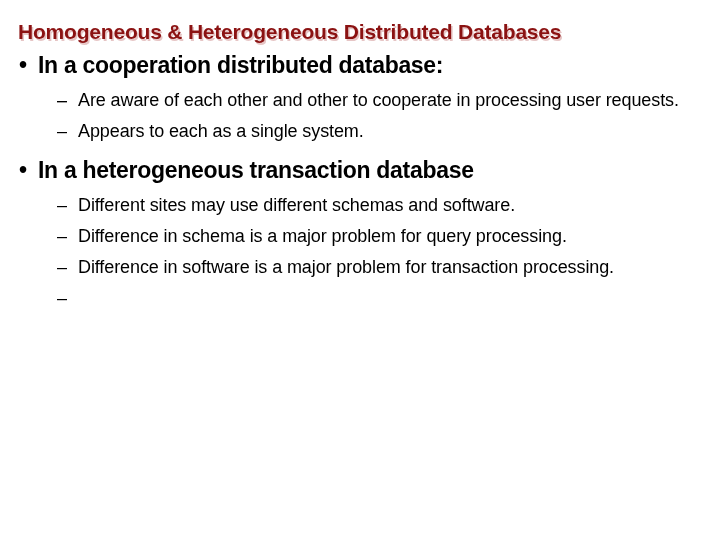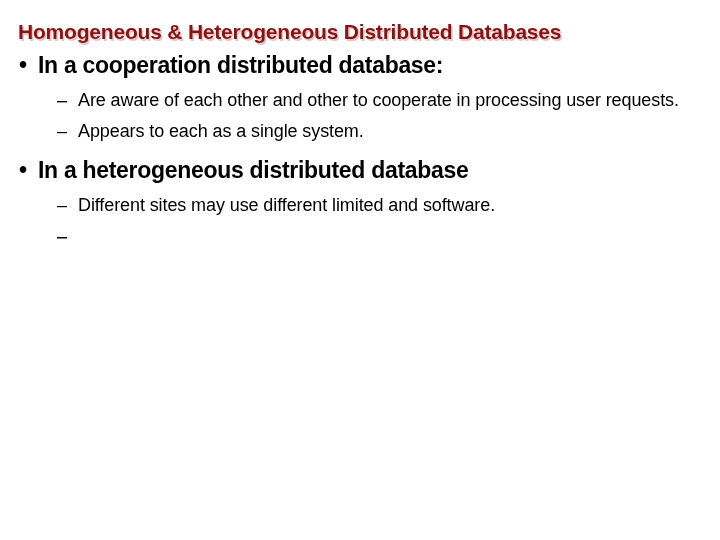--- a/index.html
+++ b/index.html
@@ -117,36 +117,38 @@
 
     <div class="lvl2">
       <span class="dash">–</span>
       <span>Appears to each as a single system.</span>
     </div>
 
     <div class="spacer-block"></div>
 
     <div class="lvl1">
       <span class="bullet">•</span>
-      <span>In a heterogeneous distributed database</span>
+      <span>In a heterogeneous transaction database</span>
     </div>
 
     <div class="spacer-small"></div>
 
     <div class="lvl2">
       <span class="dash">–</span>
-      <span>Different sites may use different limited and software.</span>
+      <span>Different sites may use different schemas and software.</span>
     </div>
 
     <div class="lvl2 justify">
       <span class="dash">–</span>
+      <span>Difference in schema is a major problem for query processing.</span>
     </div>
 
     <div class="lvl2 justify">
       <span class="dash">–</span>
+      <span>Difference in software is a major problem for transaction processing.</span>
     </div>
 
     <div class="lvl2 justify">
       <span class="dash">–</span>
     </div>
 
   </div>
 </div>
 
 </body></html>

